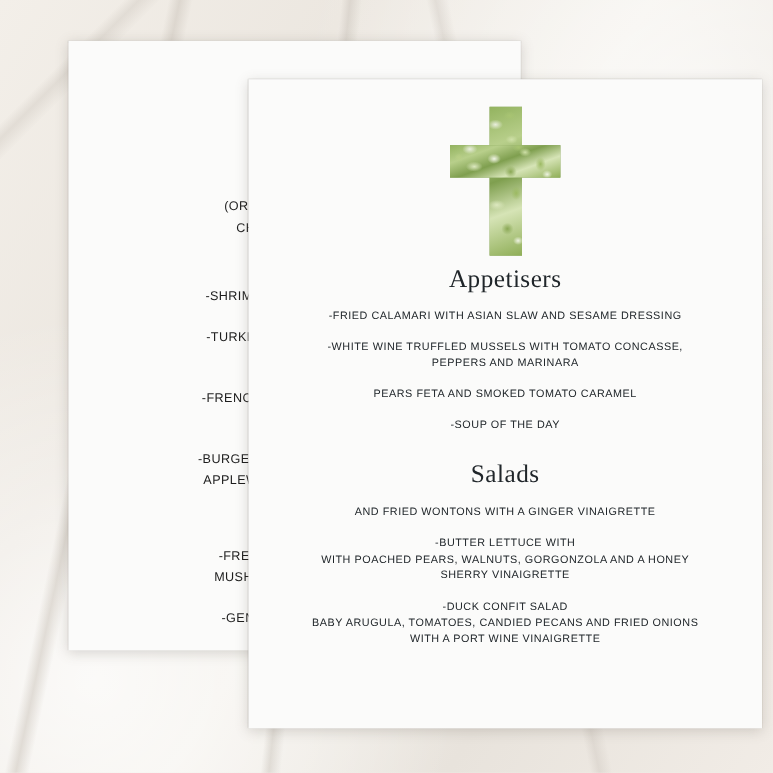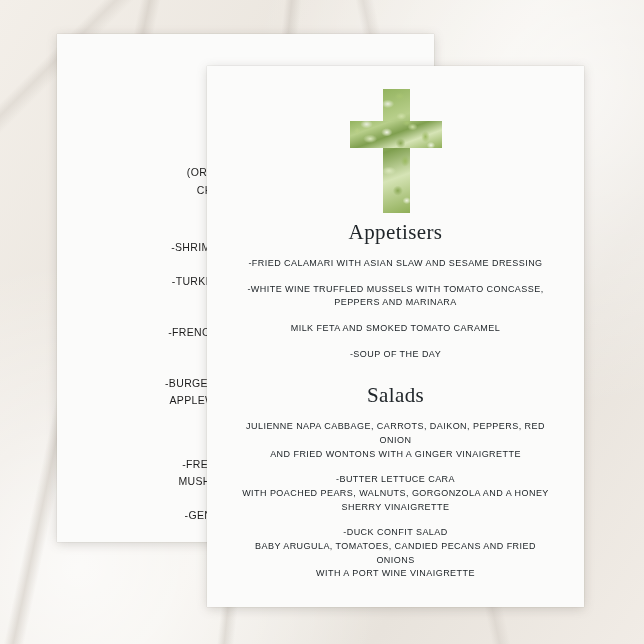--- a/index.html
+++ b/index.html
@@ -47,21 +47,21 @@
     left: 57px;
     top: 34px;
     width: 377px;
     height: 508px;
     color: #1d1d1d;
     overflow: hidden;
   }
   #front-card {
     left: 207px;
     top: 66px;
-    width: 377px;
+    width: 428px;
     height: 541px;
     color: #20262a;
     overflow: hidden;
   }
 
   
   .back-inner {
     padding: 72px 22px 0 22px;
     text-align: center;
     font-size: 10.5px;
@@ -213,34 +213,33 @@
       <h2 class="section">Appetisers</h2>
 
       <div class="entry">
         <div>-FRIED CALAMARI WITH ASIAN SLAW AND SESAME DRESSING</div>
       </div>
       <div class="entry">
         <div>-WHITE WINE TRUFFLED MUSSELS WITH TOMATO CONCASSE,</div>
         <div>PEPPERS AND MARINARA</div>
       </div>
       <div class="entry">
-        <div>MILK FETA AND SMOKED TOMATO CARAMEL</div>
+        <div>PEARS FETA AND SMOKED TOMATO CARAMEL</div>
       </div>
       <div class="entry tight">
         <div>-SOUP OF THE DAY</div>
       </div>
 
       <h2 class="section salads">Salads</h2>
 
       <div class="entry">
-        <div>JULIENNE NAPA CABBAGE, CARROTS, DAIKON, PEPPERS, RED ONION</div>
         <div>AND FRIED WONTONS WITH A GINGER VINAIGRETTE</div>
       </div>
       <div class="entry">
-        <div>-BUTTER LETTUCE CARA</div>
+        <div>-BUTTER LETTUCE WITH</div>
         <div>WITH POACHED PEARS, WALNUTS, GORGONZOLA AND A HONEY</div>
         <div>SHERRY VINAIGRETTE</div>
       </div>
       <div class="entry">
         <div>-DUCK CONFIT SALAD</div>
         <div>BABY ARUGULA, TOMATOES, CANDIED PECANS AND FRIED ONIONS</div>
         <div>WITH A PORT WINE VINAIGRETTE</div>
       </div>
 
     </div>

